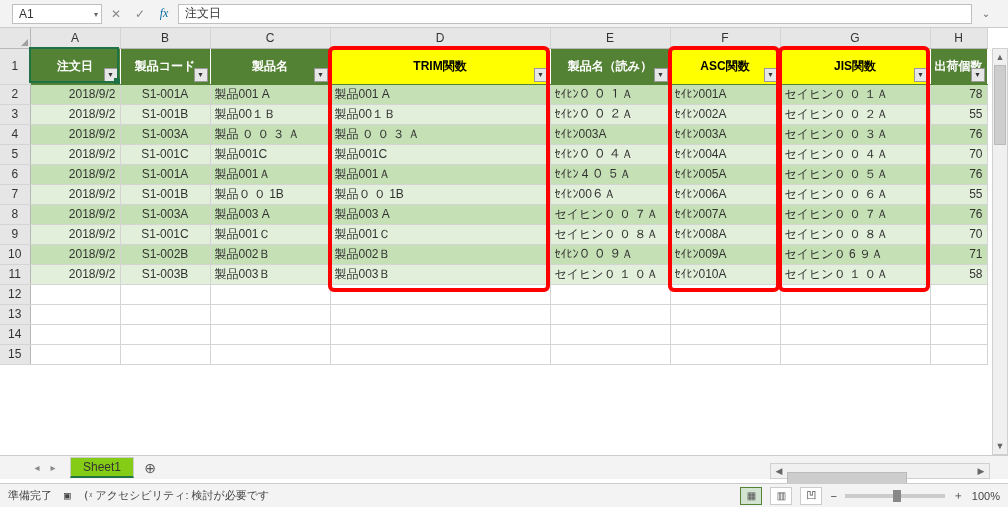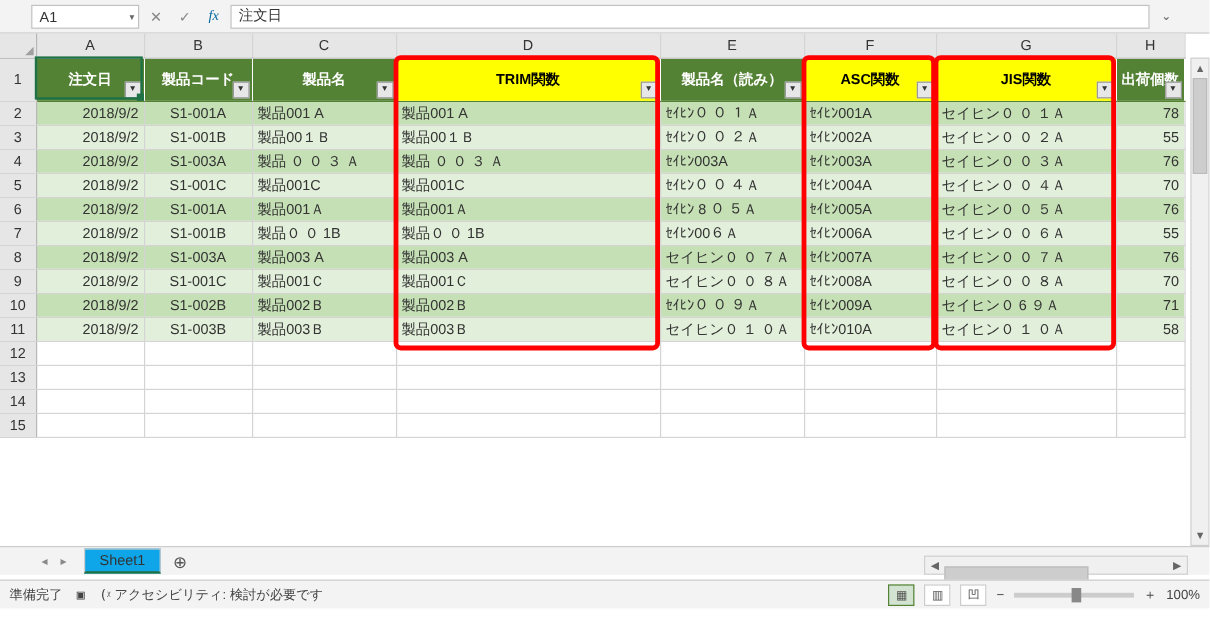--- a/index.html
+++ b/index.html
@@ -14,21 +14,21 @@
     height: 519px;
     position: relative;
   }
   
   .formula-bar {
     display: flex;
     align-items: center;
     height: 28px;
     border-bottom: 1px solid #ccc;
     background: #f3f3f3;
-    padding: 0 26px;
+    padding: 0 12px;
     gap: 4px;
   }
   .namebox {
     width: 90px;
     height: 20px;
     background: #fff;
     border: 1px solid #c0c0c0;
     display: flex;
     align-items: center;
     padding: 0 6px;
@@ -199,21 +199,21 @@
     color: #888;
   }
   .tab-nav span {
     width: 14px; height: 14px;
     display: flex;
     align-items: center;
     justify-content: center;
     font-size: 10px;
   }
   .sheet-tab {
-    background: #0ea5e9;
+    background: #84cc16;
     border: 1px solid #ccc;
     border-bottom: 2px solid #217346;
     padding: 2px 12px;
     font-size: 12px;
   }
   .add-sheet {
     width: 20px; height: 20px;
     display: flex;
     align-items: center;
     justify-content: center;
@@ -428,21 +428,21 @@
           <td class="cell">ｾｲﾋﾝ004A</td>
           <td class="cell">セイヒン０ ０ ４Ａ</td>
           <td class="cell num">70</td>
         </tr>
         <tr class="datarow even">
           <th class="rowhdr">6</th>
           <td class="cell num">2018/9/2</td>
           <td class="cell center">S1-001A</td>
           <td class="cell">製品001Ａ</td>
           <td class="cell">製品001Ａ</td>
-          <td class="cell">ｾｲﾋﾝ 8 ０ ５Ａ</td>
+          <td class="cell">ｾｲﾋﾝ 4 ０ ５Ａ</td>
           <td class="cell">ｾｲﾋﾝ005A</td>
           <td class="cell">セイヒン０ ０ ５Ａ</td>
           <td class="cell num">76</td>
         </tr>
         <tr class="datarow odd">
           <th class="rowhdr">7</th>
           <td class="cell num">2018/9/2</td>
           <td class="cell center">S1-001B</td>
           <td class="cell">製品０ ０ 1B</td>
           <td class="cell">製品０ ０ 1B</td>

